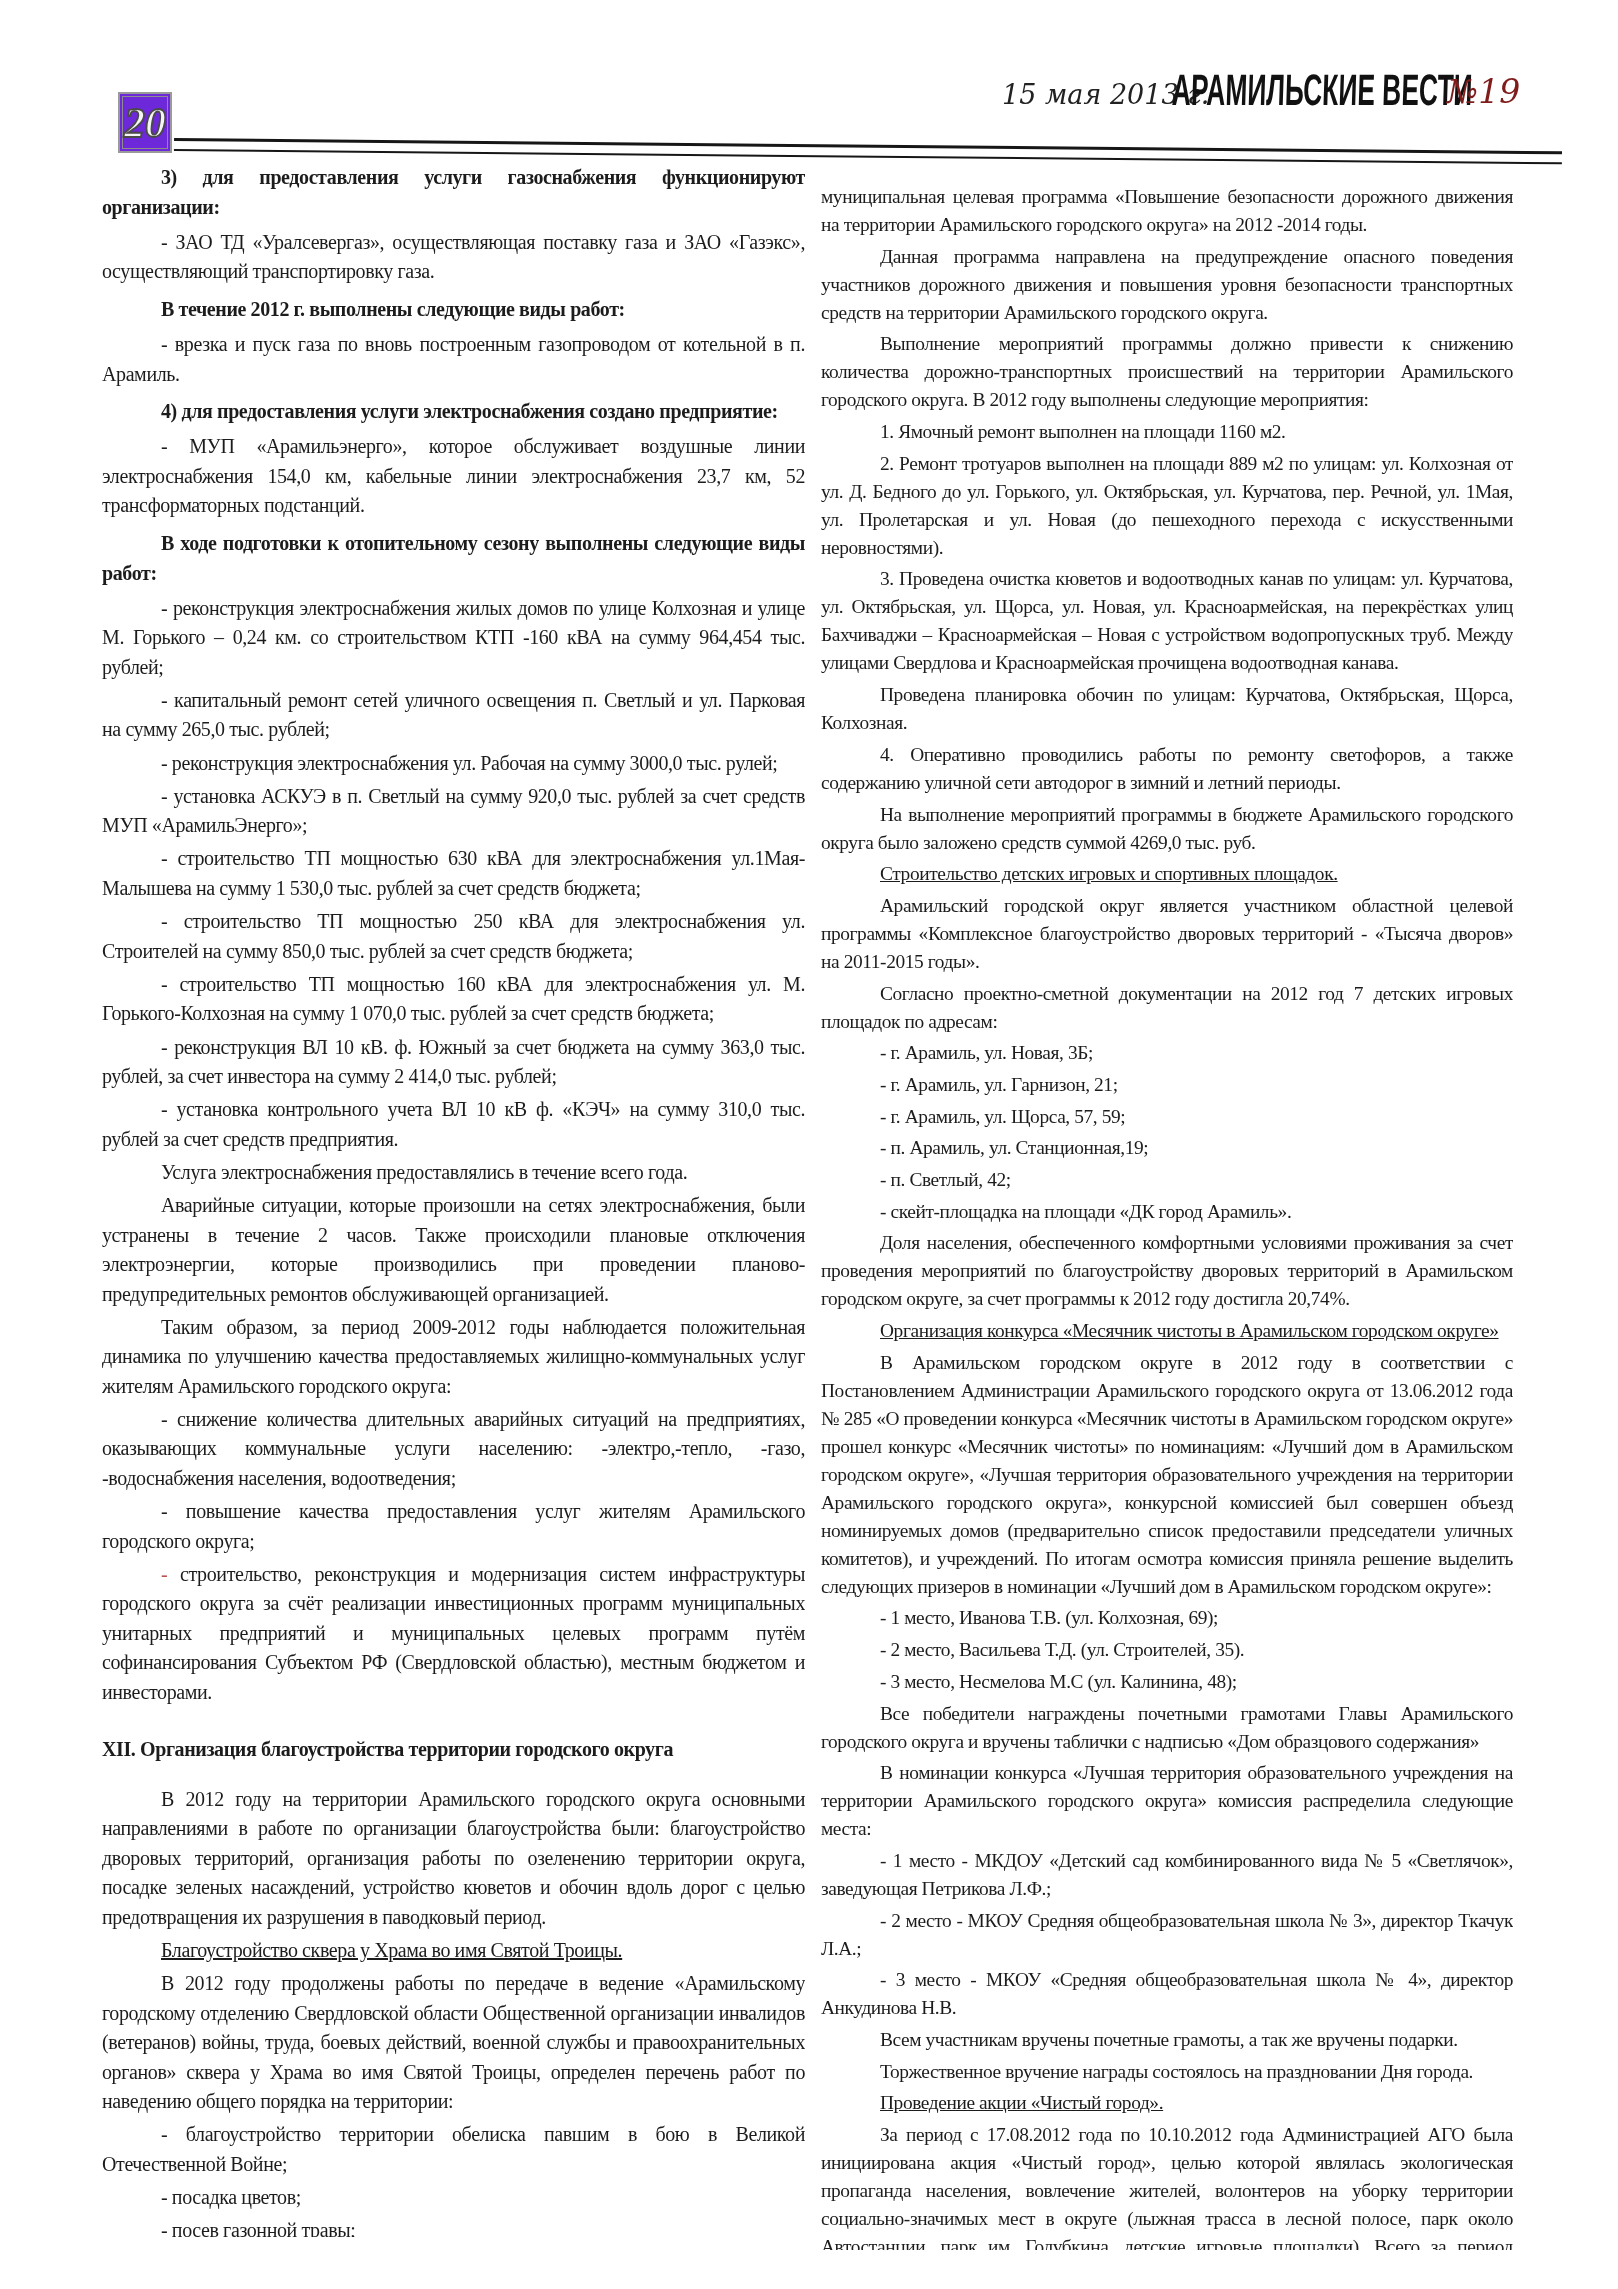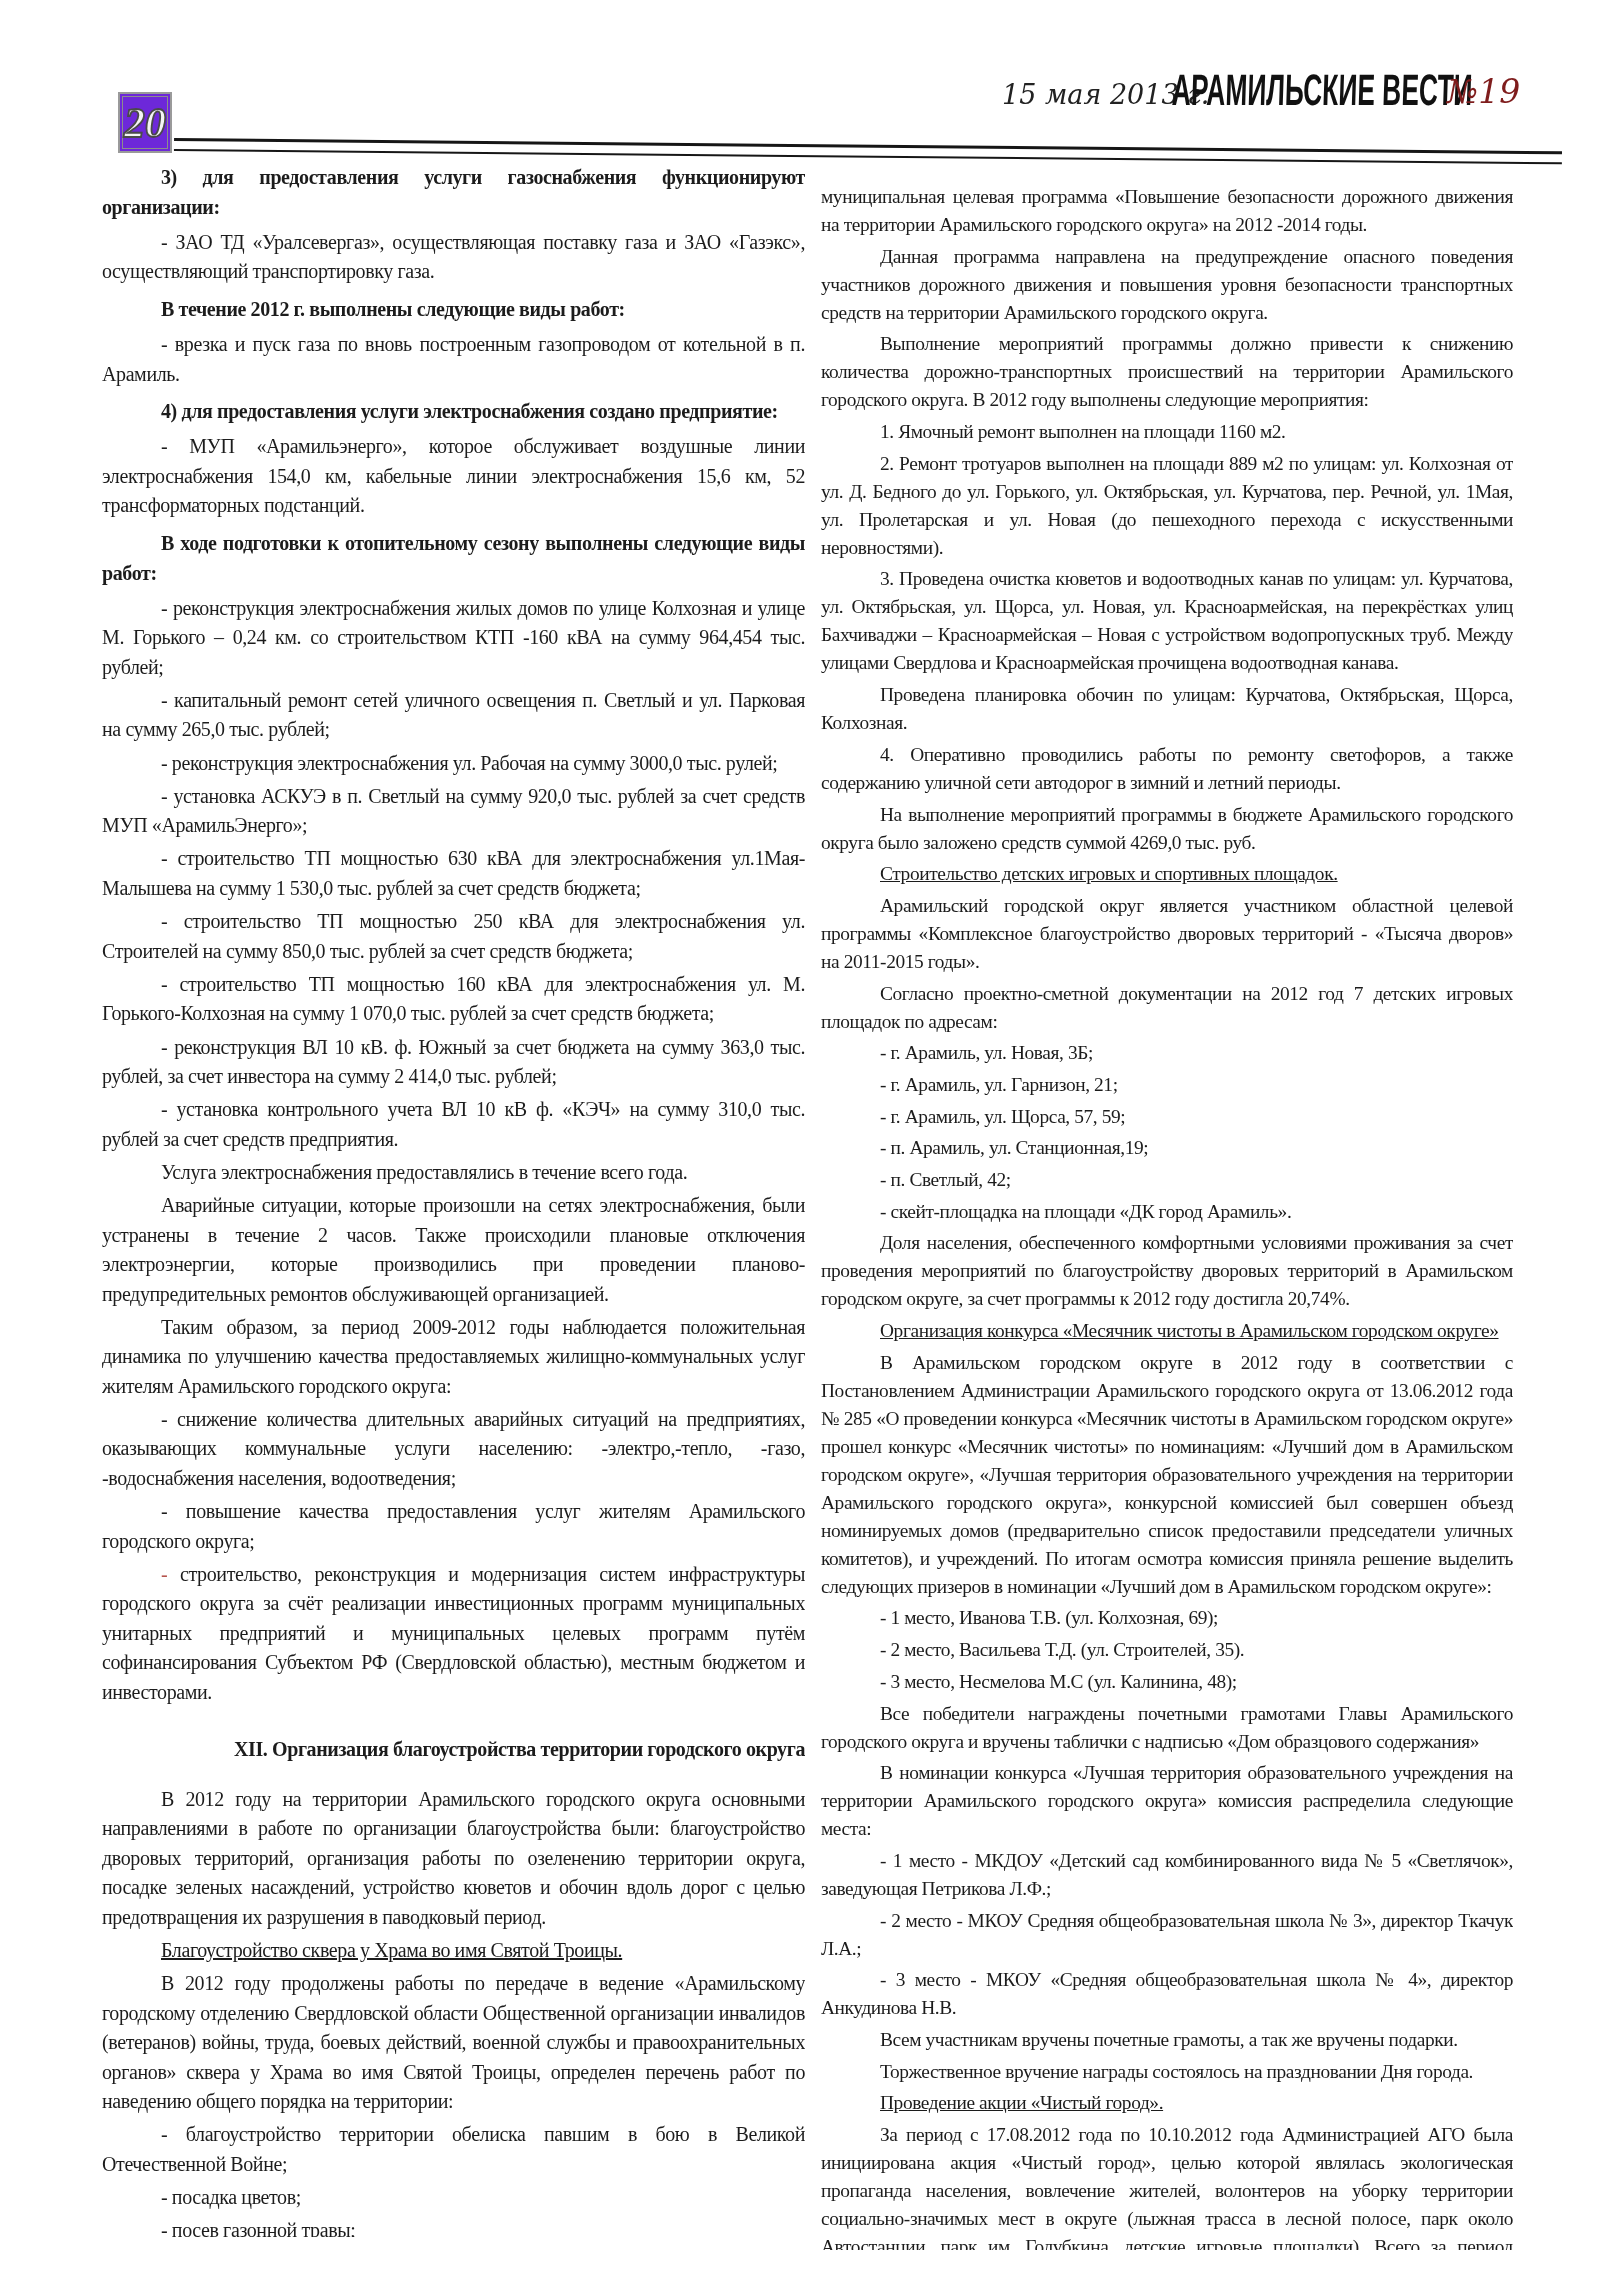--- a/index.html
+++ b/index.html
@@ -42,21 +42,21 @@
     font-family:"DejaVu Serif",serif;font-style:italic;font-size:33px;
     color:#7f1d1d;white-space:nowrap;
   }
   
   .col{position:absolute;overflow:hidden;text-align:justify;}
   .col-left{left:102px;top:155px;width:703px;height:2082px;font-size:20px;line-height:29.5px;letter-spacing:-0.4px;}
   .col-right{left:821px;top:183px;width:692px;height:2067px;font-size:19.4px;line-height:28px;letter-spacing:-0.4px;}
   .p{margin:0 0 3.7px 0;text-indent:59px;}
   .p.noindent{text-indent:0;}
   .p.bold{font-weight:bold;margin:8.3px 0 5.5px 0;}
-  .p.heading-center{font-weight:bold;text-align:right;text-indent:0;margin:28px 0 20px 0;}
+  .p.heading-center{font-weight:bold;text-align:left;text-indent:0;margin:28px 0 20px 0;}
   .p.underline{text-decoration:underline;margin:3.7px 0 3.7px 0;}
   .accent{color:#b5534c;}
 </style>
 </head>
 <body>
 
 <div class="page-num-box">
   <div class="page-num-inner">
     <span class="page-num">20</span>
   </div>
@@ -67,21 +67,21 @@
 <span class="issue-date">15 мая 2013 г.</span>
 <span class="masthead">АРАМИЛЬСКИЕ ВЕСТИ</span>
 <span class="issue-number">№19</span>
 
 <div id="col-left" class="col col-left">
     <p class="p bold">3) для предоставления услуги газоснабжения функционируют организации:</p>
     <p class="p body">- ЗАО ТД «Уралсевергаз», осуществляющая поставку газа и ЗАО «Газэкс», осуществляющий транспортировку газа.</p>
     <p class="p bold">В течение 2012 г. выполнены следующие виды работ:</p>
     <p class="p body">- врезка и пуск газа по вновь построенным газопроводом от котельной в п. Арамиль.</p>
     <p class="p bold">4) для предоставления услуги электроснабжения создано предприятие:</p>
-    <p class="p body">- МУП «Арамильэнерго», которое обслуживает воздушные линии электроснабжения 154,0 км, кабельные линии электроснабжения 15,6 км, 52 трансформаторных подстанций.</p>
+    <p class="p body">- МУП «Арамильэнерго», которое обслуживает воздушные линии электроснабжения 154,0 км, кабельные линии электроснабжения 23,7 км, 52 трансформаторных подстанций.</p>
     <p class="p bold">В ходе подготовки к отопительному сезону выполнены следующие виды работ:</p>
     <p class="p body">- реконструкция электроснабжения жилых домов по улице Колхозная и улице М. Горького – 0,24 км. со строительством КТП -160 кВА на сумму 964,454 тыс. рублей;</p>
     <p class="p body">- капитальный ремонт сетей уличного освещения п. Светлый и ул. Парковая на сумму 265,0 тыс. рублей;</p>
     <p class="p body">- реконструкция электроснабжения ул. Рабочая на сумму 3000,0 тыс. рулей;</p>
     <p class="p body">- установка АСКУЭ в п. Светлый на сумму 920,0 тыс. рублей за счет средств МУП «АрамильЭнерго»;</p>
     <p class="p body">- строительство ТП мощностью 630 кВА для электроснабжения ул.1Мая-Малышева на сумму 1 530,0 тыс. рублей за счет средств бюджета;</p>
     <p class="p body">- строительство ТП мощностью 250 кВА для электроснабжения ул. Строителей на сумму 850,0 тыс. рублей за счет средств бюджета;</p>
     <p class="p body">- строительство ТП мощностью 160 кВА для электроснабжения ул. М. Горького-Колхозная на сумму 1 070,0 тыс. рублей за счет средств бюджета;</p>
     <p class="p body">- реконструкция ВЛ 10 кВ. ф. Южный за счет бюджета на сумму 363,0 тыс. рублей, за счет инвестора на сумму 2 414,0 тыс. рублей;</p>
     <p class="p body">- установка контрольного учета ВЛ 10 кВ ф. «КЭЧ» на сумму 310,0 тыс. рублей за счет средств предприятия.</p>

